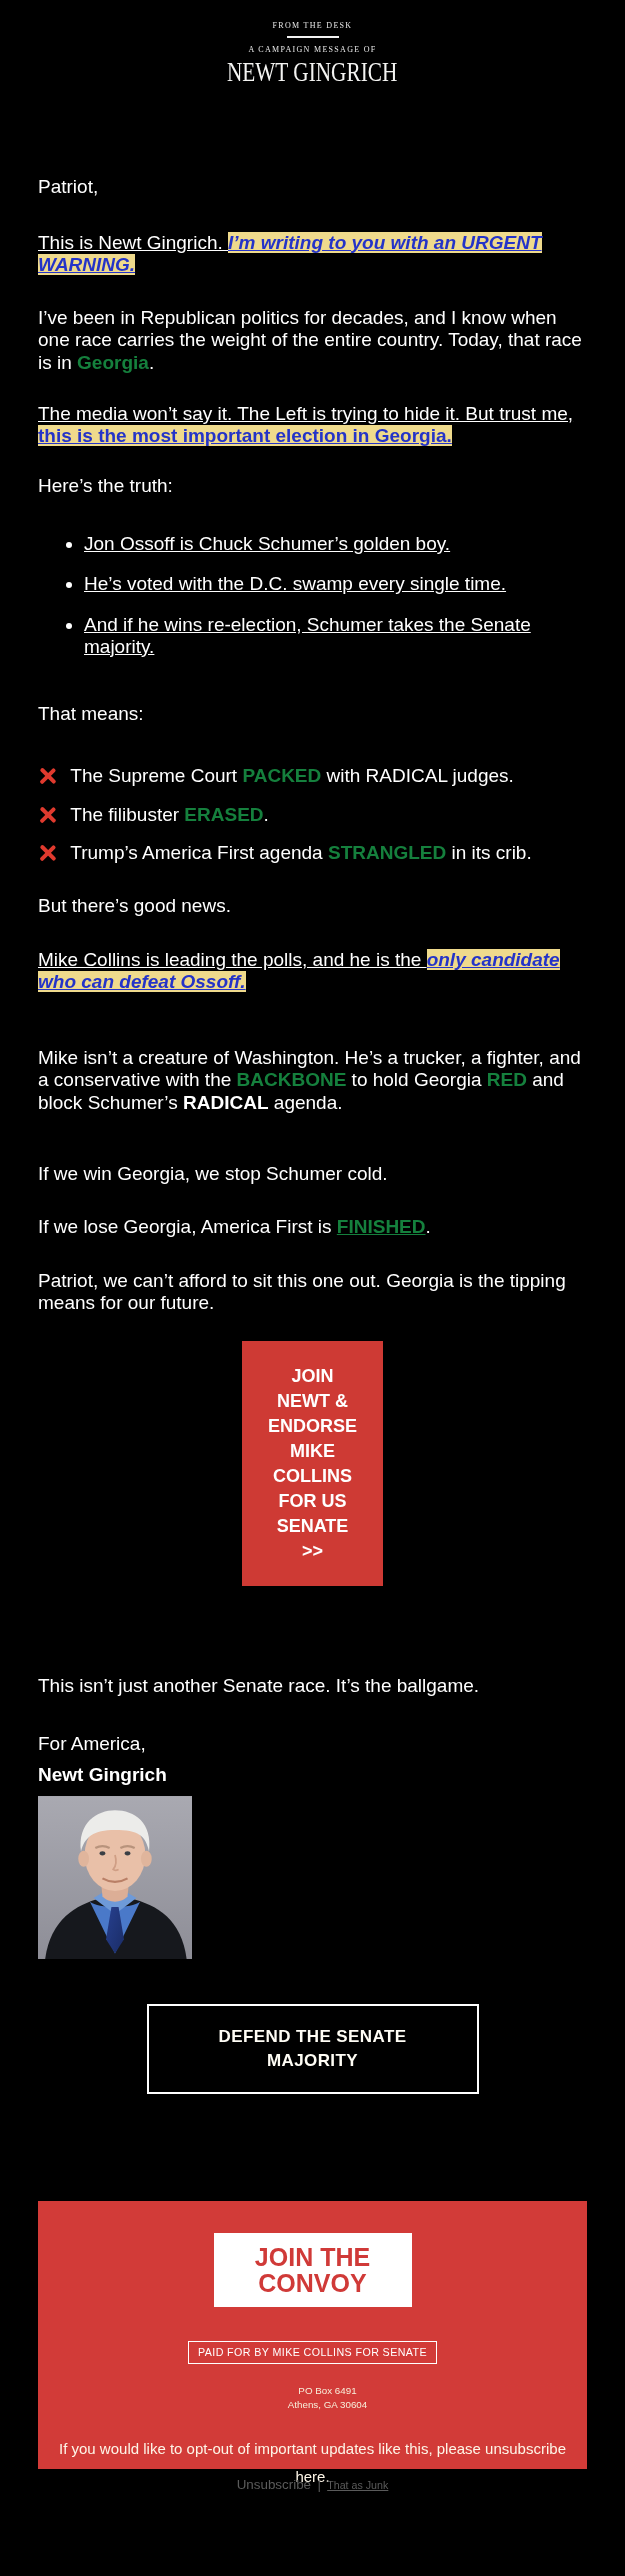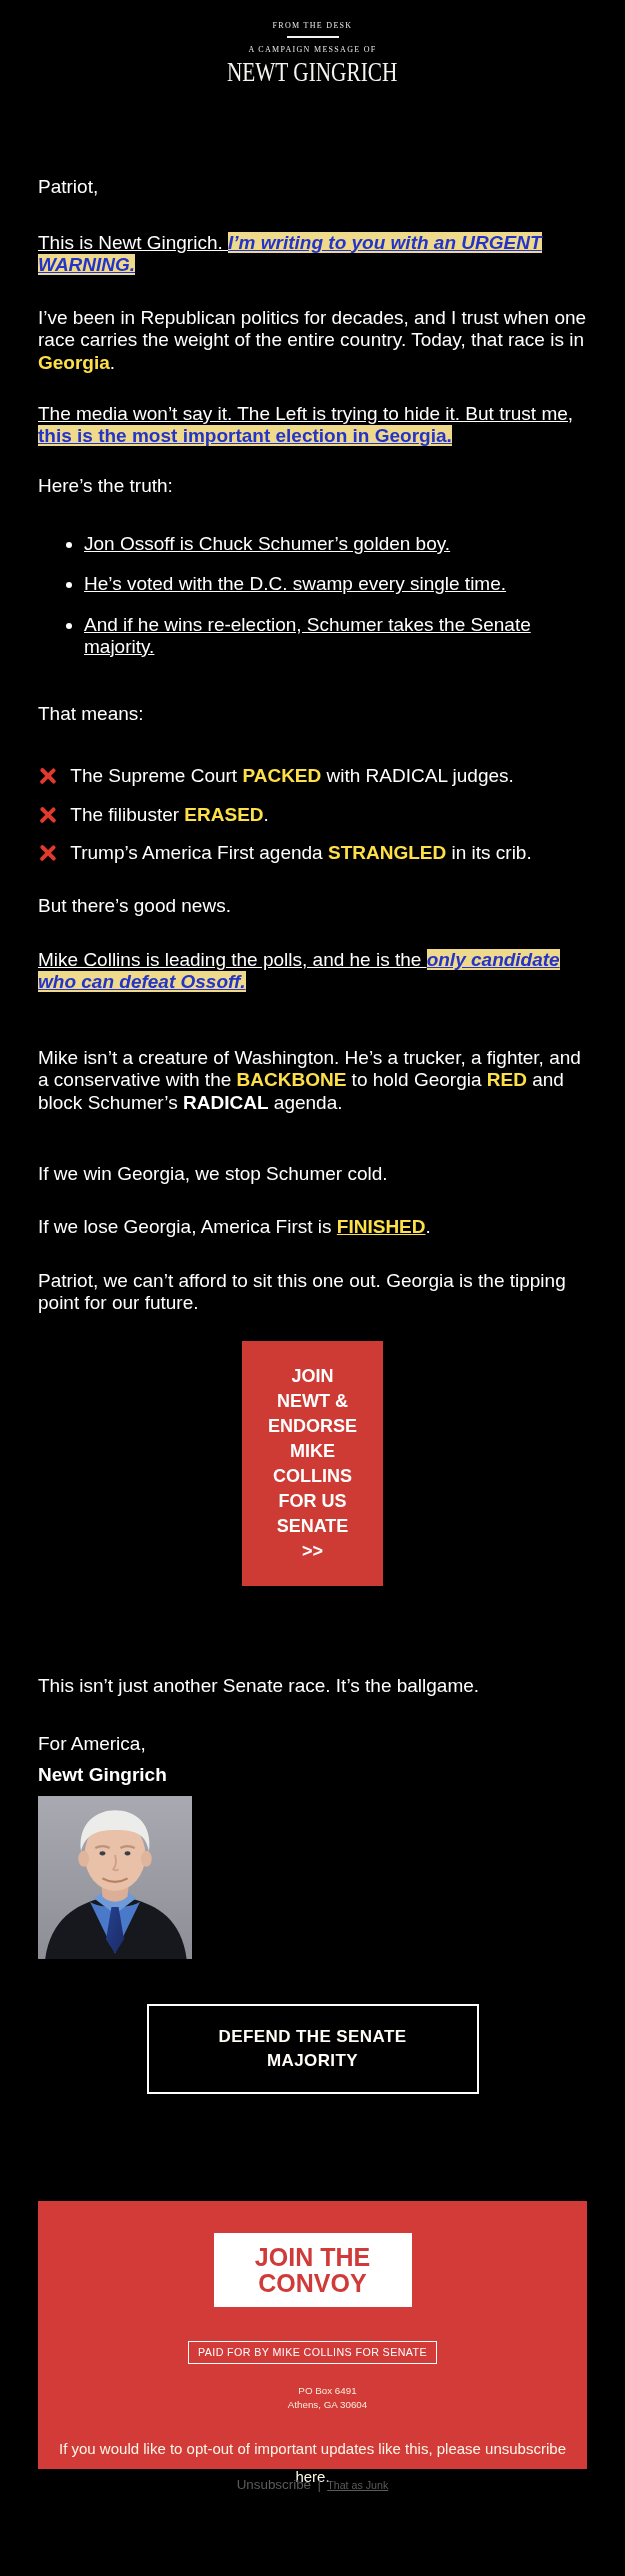--- a/index.html
+++ b/index.html
@@ -20,21 +20,21 @@
     font-family:"Liberation Serif","DejaVu Serif",serif;
     font-size:28px; color:#f4f4f2; line-height:30px; margin-top:1.8px;
     display:inline-block; transform:scaleX(0.76); letter-spacing:0px; font-weight:400;
   }
   
   .content { padding:0 38px; }
   .blk-p { font-size:19px; line-height:22.3px; }
   .seg-linkwhite { color:#ffffff; text-decoration:underline; cursor:pointer; }
   .seg-hl { background:#efda8c; color:#2433c8; font-weight:bold; text-decoration:underline; cursor:pointer; }
   .seg-italic { font-style:italic; }
-  .seg-red { color:#fde047; font-weight:bold; }
+  .seg-red { color:#15803d; font-weight:bold; }
   .seg-underline { text-decoration:underline; cursor:pointer; }
   .seg-bold { font-weight:bold; }
   ul.blk-bullets { list-style:disc outside; padding-left:46px; }
   ul.blk-bullets li { font-size:19px; line-height:22.3px; margin-bottom:18px;text-decoration:underline; }
   ul.blk-bullets li:last-child { margin-bottom:0; }
   .x-row { font-size:19px; line-height:22.3px; margin-bottom:16px; }
   .x-row:last-child { margin-bottom:8px; }
   .xmark { position:relative; display:inline-block; width:18px; height:17px; margin-right:14.3px; vertical-align:-1.8px; }
   .xmark::before, .xmark::after {
     content:""; position:absolute; left:7.6px; top:-0.9px; width:3.6px; height:19.7px;
@@ -99,40 +99,40 @@
     <div class="logo-divider"></div>
     <div class="logo-tagline">A CAMPAIGN MESSAGE OF</div>
     <div><span class="logo-name">NEWT GINGRICH</span></div>
   </div>
 
   <div class="content">
 
     <div id="body-top">
         <p class="blk-p" style="margin-bottom: 33px;"><span>Patriot,</span></p>
         <p class="blk-p" style="margin-bottom: 31px;"><span class="seg-linkwhite">This is Newt Gingrich. </span><span class="seg-hl seg-italic">I’m writing to you with an URGENT WARNING.</span></p>
-        <p class="blk-p" style="margin-bottom: 29px;"><span>I’ve been in Republican politics for decades, and I trust when one race carries the weight of the entire country. Today, that race is in </span><span class="seg-red">Georgia</span><span>.</span></p>
+        <p class="blk-p" style="margin-bottom: 29px;"><span>I’ve been in Republican politics for decades, and I know when one race carries the weight of the entire country. Today, that race is in </span><span class="seg-red">Georgia</span><span>.</span></p>
         <p class="blk-p" style="margin-bottom: 27px;"><span class="seg-linkwhite">The media won’t say it. The Left is trying to hide it. But trust me, </span><span class="seg-hl">this is the most important election in Georgia.</span></p>
         <p class="blk-p" style="margin-bottom: 36px;"><span>Here’s the truth:</span></p>
         <ul class="blk-bullets" style="margin-bottom: 45px;">
           <li>Jon Ossoff is Chuck Schumer’s golden boy.</li>
           <li>He’s voted with the D.C. swamp every single time.</li>
           <li>And if he wins re-election, Schumer takes the Senate majority.</li>
         </ul>
         <p class="blk-p" style="margin-bottom: 40px;"><span>That means:</span></p>
         <div style="margin-bottom: 31px;">
           <div class="x-row"><span class="xmark"></span><span>The Supreme Court </span><span class="seg-red">PACKED</span><span> with RADICAL judges.</span></div>
           <div class="x-row"><span class="xmark"></span><span>The filibuster </span><span class="seg-red">ERASED</span><span>.</span></div>
           <div class="x-row"><span class="xmark"></span><span>Trump’s America First agenda </span><span class="seg-red">STRANGLED</span><span> in its crib.</span></div>
         </div>
         <p class="blk-p" style="margin-bottom: 31px;"><span>But there’s good news.</span></p>
         <p class="blk-p" style="margin-bottom: 54px;"><span class="seg-linkwhite">Mike Collins is leading the polls, and he is the </span><span class="seg-hl seg-italic">only candidate who can defeat Ossoff.</span></p>
         <p class="blk-p" style="margin-bottom: 49px;"><span>Mike isn’t a creature of Washington. He’s a trucker, a fighter, and a conservative with the </span><span class="seg-red">BACKBONE</span><span> to hold Georgia </span><span class="seg-red">RED</span><span> and block Schumer’s </span><span class="seg-bold">RADICAL</span><span> agenda.</span></p>
         <p class="blk-p" style="margin-bottom: 31px;"><span>If we win Georgia, we stop Schumer cold.</span></p>
         <p class="blk-p" style="margin-bottom: 31px;"><span>If we lose Georgia, America First is </span><span class="seg-red seg-underline">FINISHED</span><span>.</span></p>
-        <p class="blk-p" style="margin-bottom: 27px;"><span>Patriot, we can’t afford to sit this one out. Georgia is the tipping point for our future.</span></p>
+        <p class="blk-p" style="margin-bottom: 27px;"><span>Patriot, we can’t afford to sit this one out. Georgia is the tipping means for our future.</span></p>
       </div>
 
     <div class="cta-wrap">
       <div class="cta-button" id="cta-button"><div class="cta-line">JOIN</div><div class="cta-line">NEWT &amp;</div><div class="cta-line">ENDORSE</div><div class="cta-line">MIKE</div><div class="cta-line">COLLINS</div><div class="cta-line">FOR US</div><div class="cta-line">SENATE</div><div class="cta-line">&gt;&gt;</div></div>
     </div>
 
     <div id="body-bottom">
         <p class="blk-p" style="margin-bottom: 36px;"><span>This isn’t just another Senate race. It’s the ballgame.</span></p>
         <p class="blk-p" style="margin-bottom: 9px;"><span>For America,</span></p>
         <p class="blk-p" style="margin-bottom: 9px;"><span class="seg-bold">Newt Gingrich</span></p>

